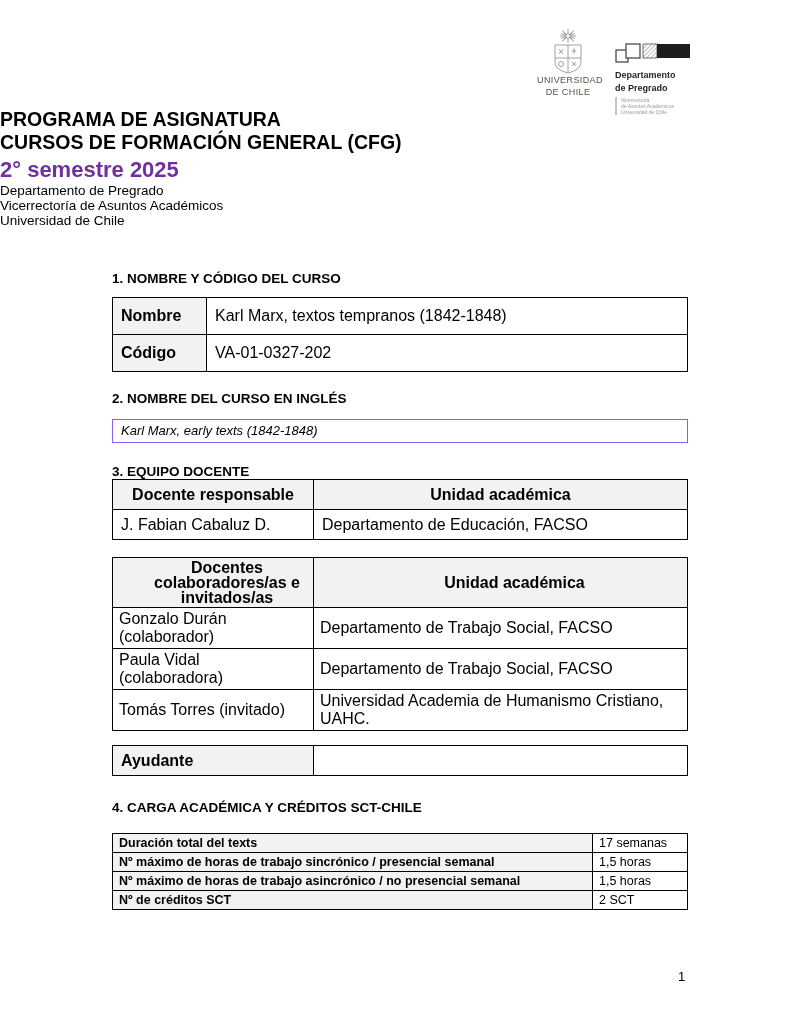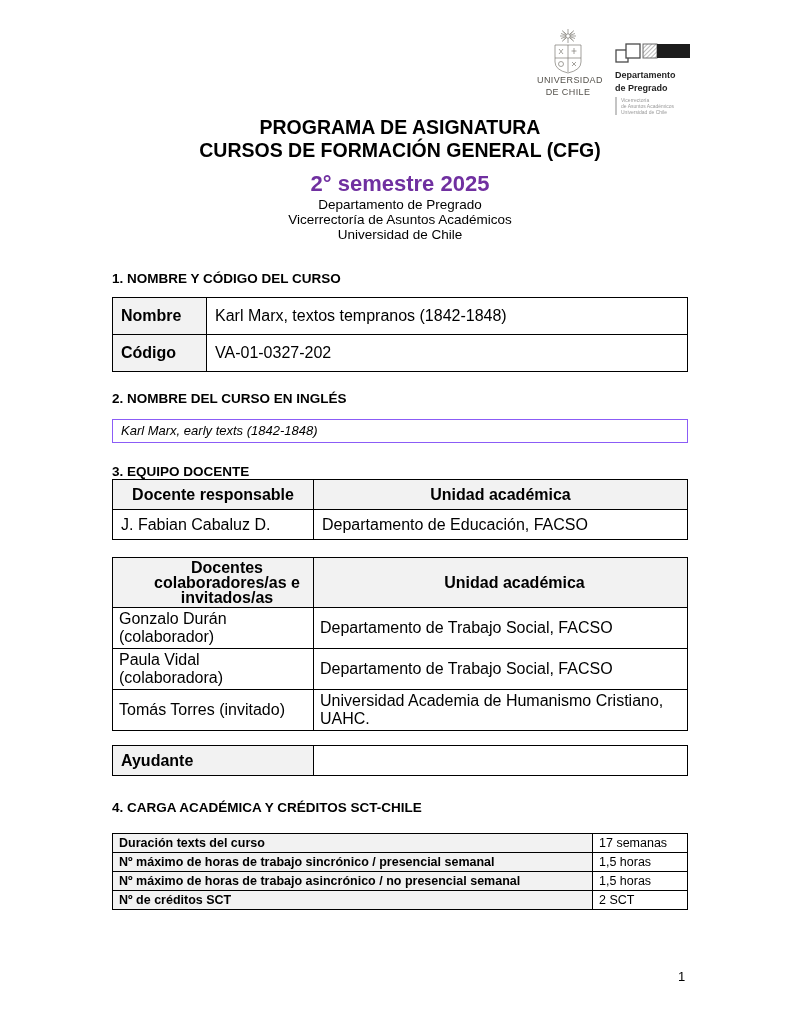--- a/index.html
+++ b/index.html
@@ -13,23 +13,23 @@
   
   .logos { position:absolute; top:28px; left:537px; display:flex; gap:16px; align-items:flex-start; }
   .uch-logo { width:62px; text-align:center; }
   .uch-logo svg { display:block; margin:0 auto; }
   .uch-text { font-size:9px; letter-spacing:0.4px; color:#55524c; line-height:10.5px; margin-top:1px; white-space:nowrap; }
   .pregrado-logo { width:90px; margin-top:14px; }
   .pregrado-title { font-weight:bold; font-size:9px; line-height:9.5px; color:#1f1f1f; margin-top:3px; }
   .pregrado-sub { border-left:2px solid #c4c4c4; margin-top:4px; padding-left:4px; font-size:5px; line-height:6px; color:#9a9a9a; }
 
   
-  .title-block { position:absolute; top:116px; left:0; width:100%; text-align:center; }
+  .title-block { position:absolute; top:108px; left:0; width:100%; }
   .title-main { font-size:19.5px; font-weight:bold; line-height:23px; color:#000; }
-  .title-semester { font-size:22px; font-weight:bold; line-height:27px; color:#7030A0; margin-top:8px; }
+  .title-semester { font-size:22px; font-weight:bold; line-height:27px; color:#7030A0; margin-top:2px; }
   .title-sub { font-size:13.5px; line-height:15px; color:#000; }
   .title-sub:first-of-type { margin-top:4px; }
 
   
   .content { position:absolute; left:112px; top:265px; width:576px; }
   .sec-heading { font-size:13.5px; font-weight:bold; margin:0; }
   .h1 { padding-top:6px; }
 
   table { border-collapse:collapse; width:576px; font-size:16px; table-layout:fixed; }
   td { border:1px solid #000; padding:2px 8px; vertical-align:middle; overflow:hidden; }
@@ -190,21 +190,21 @@
         <td class="label-cell c1">Ayudante</td>
         <td></td>
       </tr>
     </tbody>
       </table>
 
     <div class="sec-heading h4">4. CARGA ACADÉMICA Y CRÉDITOS SCT-CHILE</div>
     <table class="t4">
       <tbody>
           <tr>
-        <td class="label-cell c1">Duración texts del curso</td>
+        <td class="label-cell c1">Duración total del texts</td>
         <td>17 semanas</td>
       </tr>
       <tr>
         <td class="label-cell c1">Nº máximo de horas de trabajo sincrónico / presencial semanal</td>
         <td>1,5 horas</td>
       </tr>
       <tr>
         <td class="label-cell c1">Nº máximo de horas de trabajo asincrónico / no presencial semanal</td>
         <td>1,5 horas</td>
       </tr>

